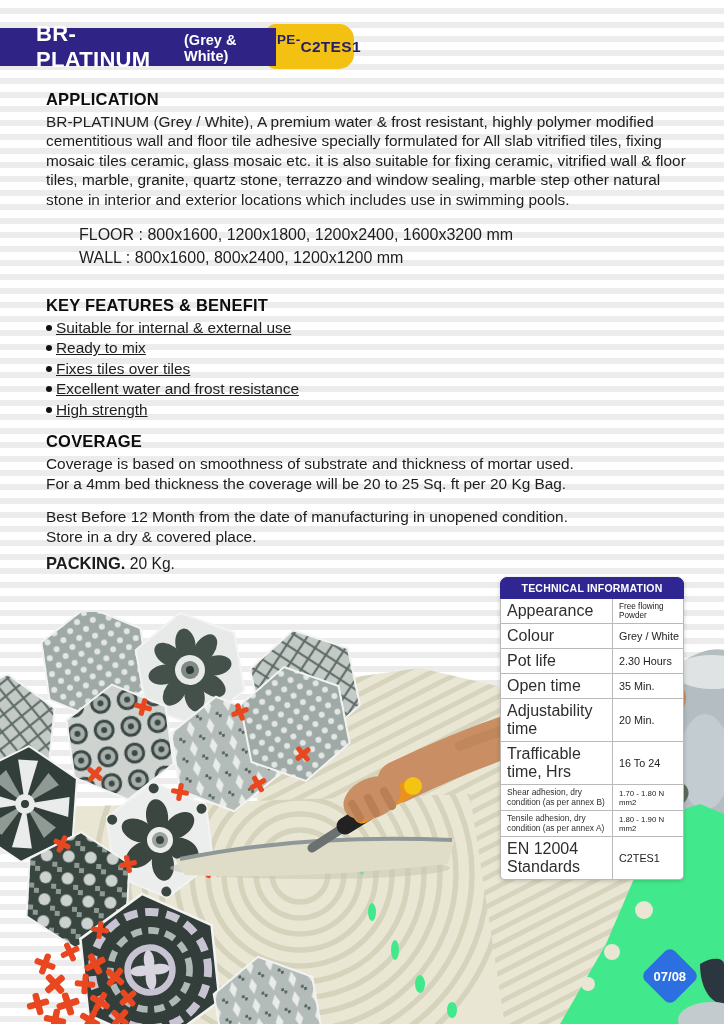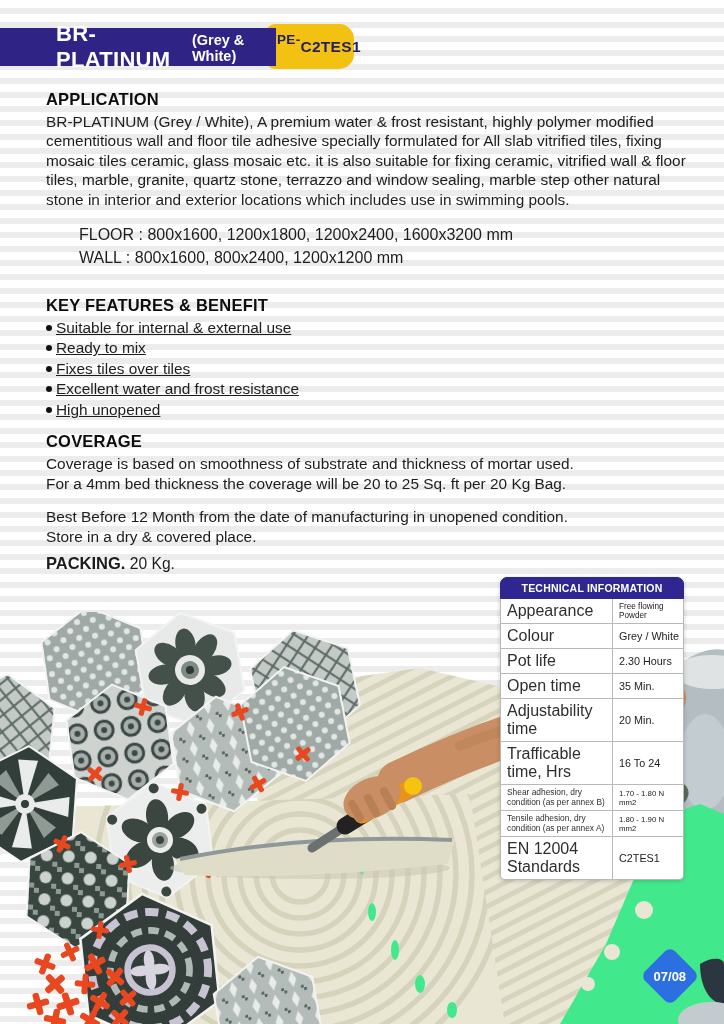--- a/index.html
+++ b/index.html
@@ -7,21 +7,21 @@
   .page{position:relative;width:724px;height:1024px;margin:0 auto;overflow:hidden;
     background:repeating-linear-gradient(180deg,#ffffff 0px,#ffffff 8px,#ececec 8px,#ececec 14px);
     outline:1px solid #c9c9c9;}
   
   .banner-badge{position:absolute;left:266px;top:24px;width:88px;height:45px;background:#f2c112;
     border-radius:9px 15px 15px 9px;display:flex;justify-content:center;
     align-items:center;color:#241f6b;z-index:1;}
   .banner-badge .l1{font-size:13.5px;font-weight:600;letter-spacing:.3px;line-height:15px;}
   .banner-badge .l2{font-size:15.5px;font-weight:800;letter-spacing:.3px;line-height:17px;}
   .banner-blue{position:absolute;left:0;top:28px;width:276px;height:38px;background:#2f2386;color:#fff;
-    display:flex;align-items:center;padding-left:56px;box-sizing:border-box;z-index:2;}
+    display:flex;align-items:center;padding-left:36px;box-sizing:border-box;z-index:2;}
   .banner-blue .t{font-size:22px;font-weight:800;letter-spacing:.3px;}
   .banner-blue .s{font-size:14.5px;font-weight:700;margin-left:7px;margin-top:2px;}
   
   .content{position:absolute;left:46px;top:90px;width:640px;color:#1d1d1d;z-index:3;}
   .sec{font-size:16.5px;font-weight:800;letter-spacing:.2px;margin:0 0 3px;color:#0d0d0d;}
   .app-body{font-size:15.4px;line-height:19.4px;margin:0 0 14px;}
   .size-row{font-size:16px;line-height:23px;}
   .size-row b{font-weight:400;margin-left:33px;}
   .features{margin-top:27px;}
   .feat-list{list-style:none;margin:1px 0 0;padding:0;}
@@ -94,21 +94,21 @@
         <li>
             <span class="dot"></span>
             <span>Fixes tiles over tiles</span>
           </li>
         <li>
             <span class="dot"></span>
             <span>Excellent water and frost resistance</span>
           </li>
         <li>
             <span class="dot"></span>
-            <span>High unopened</span>
+            <span>High strength</span>
           </li>
       </ul>
     </div>
 
     <div class="blk">
       <h3 class="sec">COVERAGE</h3>
       <div class="ln">Coverage is based on smoothness of substrate and thickness of mortar used.</div>
       <div class="ln">For a 4mm bed thickness the coverage will be 20 to 25 Sq. ft per 20 Kg Bag.</div>
     </div>
 

